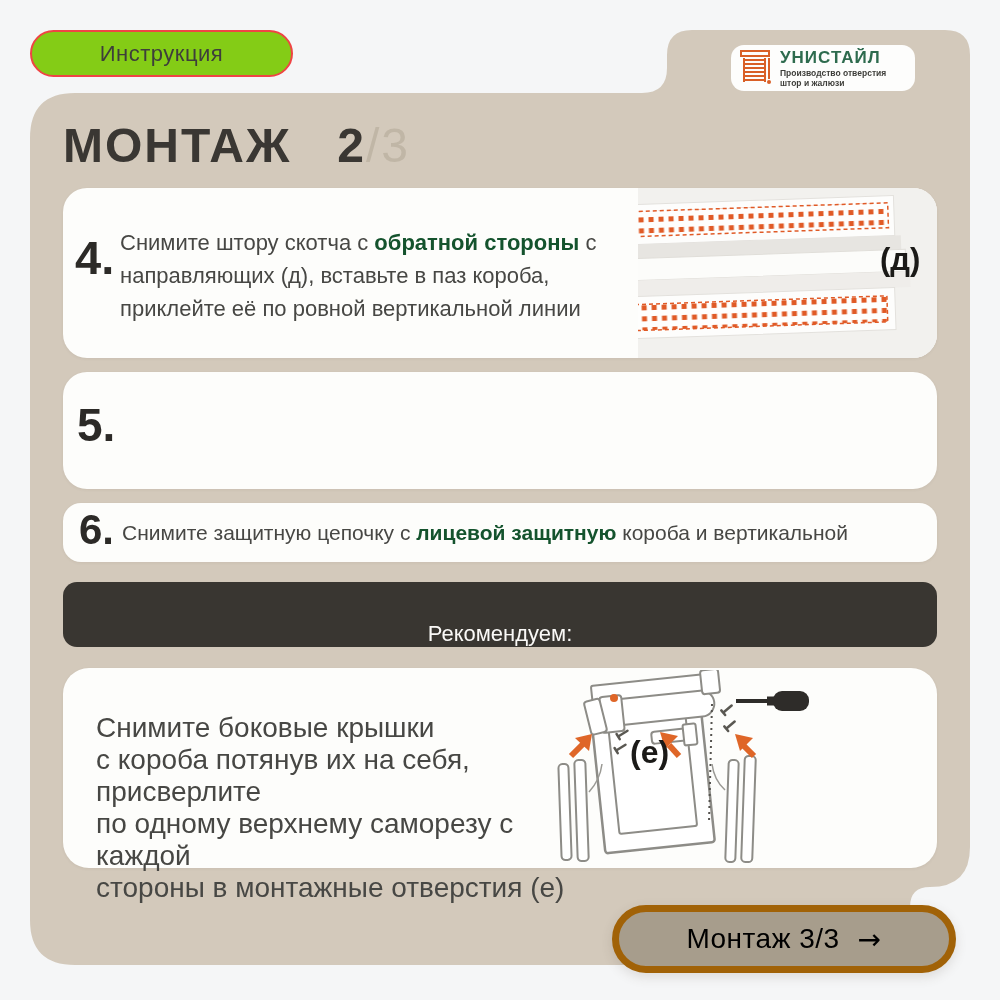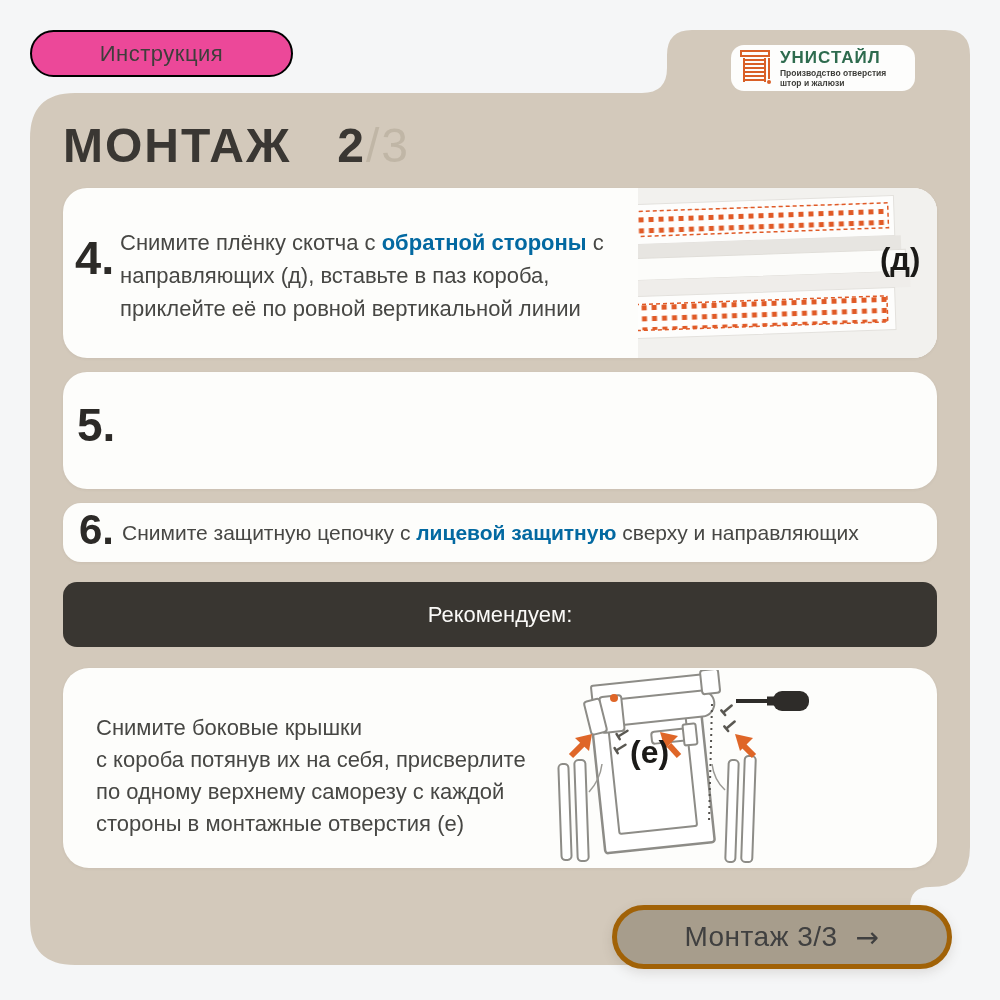--- a/index.html
+++ b/index.html
@@ -8,73 +8,73 @@
     background:#f5f6f7;
     font-family:"Liberation Sans", sans-serif;
     -webkit-font-smoothing:antialiased;
   }
   .abs{position:absolute;}
   
   #panel-svg{position:absolute;left:0;top:0;width:1000px;height:1000px;z-index:0;}
   
   .instr-pill{
     left:30px;top:30px;width:259px;height:43px;z-index:2;
-    background:#ec4899;border:2px solid #000000;border-radius:24px;
+    background:#84cc16;border:2px solid #ef4444;border-radius:24px;
     display:flex;align-items:center;justify-content:center;
     font-size:22px;color:#3e3e3b;letter-spacing:.5px;
   }
   
   .logo-box{
     left:731px;top:45px;width:184px;height:46px;z-index:2;
     background:#fdfdfc;border-radius:13px;
     display:flex;align-items:center;gap:7px;padding:0 8px;box-sizing:border-box;
   }
   .logo-text{display:flex;flex-direction:column;line-height:1;}
   .logo-brand{font-size:17px;font-weight:700;color:#2e6b4e;letter-spacing:1px;}
   .logo-tagline{font-size:8.5px;font-weight:700;color:#3d3d39;white-space:pre-line;line-height:10px;margin-top:2px;}
   
   .title-row{left:63px;top:118px;z-index:2;font-weight:700;font-size:48px;color:#3a3733;letter-spacing:2px;}
   .title-cur{margin-left:46px;}
   .title-tot{color:#c0b6a6;font-weight:400;}
   
   .card{background:#fdfdfb;border-radius:24px;z-index:2;box-shadow:0 1px 3px rgba(90,80,65,.08);}
   .card .num{position:absolute;font-weight:700;color:#2c2a27;}
   .card .txt{position:absolute;font-size:22px;color:#474744;line-height:33px;white-space:pre-line;}
-  .card .txt b{color:#0369a1;}
+  .card .txt b{color:#14532d;}
   #card4{left:63px;top:188px;width:874px;height:170px;}
   #card4 .num{left:12px;top:42px;font-size:47px;}
   #card4 .txt{left:57px;top:38px;width:530px;}
   #photo4{position:absolute;left:575px;top:0;width:299px;height:170px;border-radius:0 24px 24px 0;overflow:hidden;background:#f2f1ee;}
   .fig-label{position:absolute;font-weight:700;color:#1b1a18;z-index:3;}
   #label-d{left:817px;top:54px;font-size:31px;}
   #card5{left:63px;top:372px;width:874px;height:117px;}
   #card5 .num{left:14px;top:26px;font-size:46px;}
   #card5 .txt{left:59px;top:15px;width:800px;font-size:21px;line-height:30px;}
   #card6{left:63px;top:503px;width:874px;height:59px;border-radius:18px;}
   #card6 .num{left:16px;top:3px;font-size:42px;}
   #card6 .txt{left:59px;top:16px;width:800px;font-size:21px;line-height:27px;}
   
   .banner{
     left:63px;top:582px;width:874px;height:65px;z-index:2;
     background:#393631;border-radius:14px;color:#faf9f7;
-    display:flex;flex-direction:column;align-items:center;justify-content:center;
+    display:flex;flex-direction:column;align-items:center;justify-content:flex-end;
     font-size:22px;line-height:27px;
   }
   
   #card7{left:63px;top:668px;width:874px;height:200px;border-radius:26px;}
-  #card7 .txt{left:33px;top:44px;width:470px;font-size:22px;line-height:32px;}
+  #card7 .txt{left:33px;top:44px;width:470px;font-size:28px;line-height:32px;}
   #diagram{position:absolute;left:480px;top:2px;width:370px;height:196px;}
   #label-e{left:567px;top:66px;font-size:32px;}
   
   .next-btn{
     left:612px;top:905px;width:330px;height:54px;z-index:2;
-    background:#a79d8c;border:5px solid #a16207;border-radius:34px;
+    background:#a79d8c;border:7px solid #a16207;border-radius:34px;
     box-shadow:0 4px 12px rgba(80,70,55,.15);
     display:flex;align-items:center;justify-content:center;gap:18px;
-    color:#404040;font-size:28px;letter-spacing:.5px;cursor:pointer;
+    color:#000000;font-size:28px;letter-spacing:.5px;cursor:pointer;
   }
   .next-arrow{font-family:"DejaVu Sans", sans-serif;font-size:28px;}
 </style>
 </head>
 <body>
 
 <svg id="panel-svg" viewBox="0 0 1000 1000" aria-hidden="true">
   <path d="M 30 138 Q 30 93 75 93 L 642 93 Q 667 93 667 68 L 667 55 Q 667 30 692 30
            L 945 30 Q 970 30 970 55 L 970 847 Q 970 887 930 887 Q 910 887 910 907
            L 910 925 Q 910 965 870 965 L 75 965 Q 30 965 30 920 Z" fill="#d3c9bb"></path>
@@ -106,21 +106,21 @@
 штор и жалюзи</span>
   </span>
 </div>
 
 <div class="abs title-row">
   <span>МОНТАЖ</span><span class="title-cur">2</span><span class="title-tot">/3</span>
 </div>
 
 <div id="card4" class="abs card">
   <div class="num">4.</div>
-  <div class="txt"><span>Снимите плёнку скотча с </span><b>обратной стороны</b><span> с
+  <div class="txt"><span>Снимите штору скотча с </span><b>обратной стороны</b><span> с
 направляющих (д), вставьте в паз короба,
 приклейте её по ровной вертикальной линии</span></div>
   <div id="photo4">
     <svg width="299" height="170" viewBox="0 0 299 170">
       <defs>
         <pattern id="tape" width="10" height="11" patternUnits="userSpaceOnUse">
           <rect width="10" height="11" fill="#fefefd"></rect>
           <rect x="2.5" y="3" width="5" height="5" fill="#e05a26"></rect>
         </pattern>
       </defs>
@@ -138,21 +138,21 @@
   </div>
   <div id="label-d" class="fig-label">(д)</div>
 </div>
 
 <div id="card5" class="abs card">
   <div class="num">5.</div>
 </div>
 
 <div id="card6" class="abs card">
   <div class="num">6.</div>
-  <div class="txt"><span>Снимите защитную цепочку с </span><b>лицевой защитную</b><span> сверху и направляющих</span></div>
+  <div class="txt"><span>Снимите защитную цепочку с </span><b>лицевой защитную</b><span> короба и вертикальной</span></div>
 </div>
 
 <div class="abs banner">
   <div>Рекомендуем:</div>
 </div>
 
 <div id="card7" class="abs card">
   <div class="txt">Снимите боковые крышки
 с короба потянув их на себя, присверлите
 по одному верхнему саморезу с каждой

